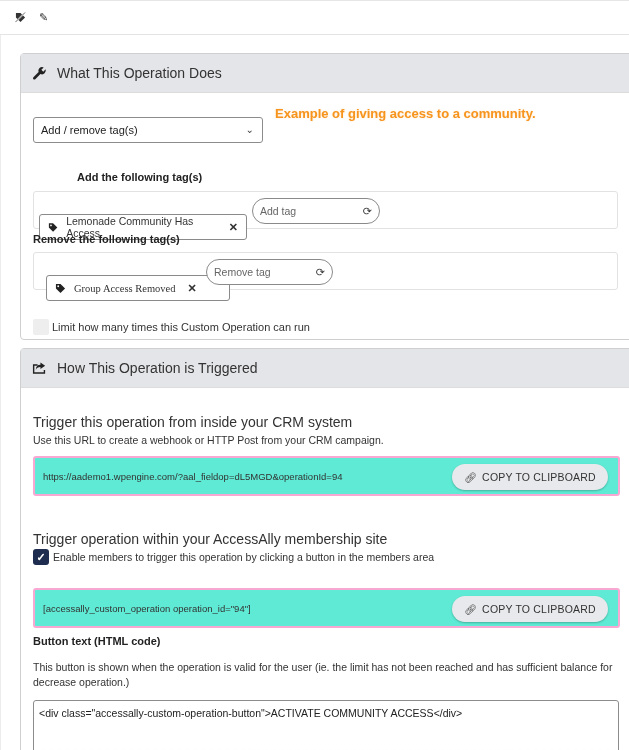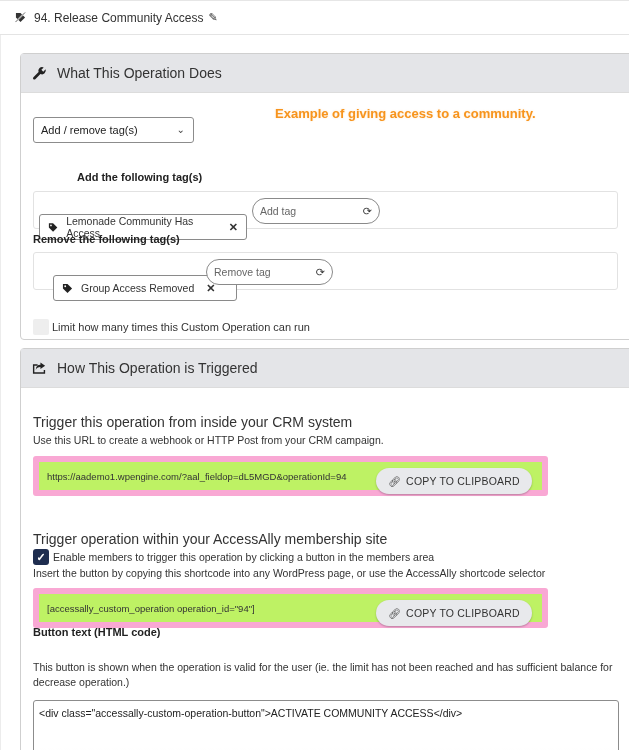--- a/index.html
+++ b/index.html
@@ -27,21 +27,21 @@
     border: 1px solid #cfcfcf; border-radius: 4px; background: #fff;
   }
   .panel-head {
     height: 39px; background: #e4e5e8; border-bottom: 1px solid #dcdcdc;
     display: flex; align-items: center; padding-left: 10px;
     font-size: 14px; color: #333;
   }
   .panel-head .head-icon { width: 16px; height: 16px; margin-right: 10px; display: inline-flex; align-items: center; justify-content: center; }
 
   .select {
-    position: absolute; left: 12px; top: 63px; width: 161px; height: 26px;
+    position: absolute; left: 12px; top: 63px; width: 230px; height: 26px;
     border: 1px solid #8c8c8c; border-radius: 3px; font-size: 11px;
     display: flex; align-items: center; padding-left: 7px; color: #222; background: #fff;
   }
   .select .chev { position: absolute; right: 8px; top: 6px; font-size: 10px; color: #444; }
   .orange-note {
     position: absolute; left: 254px; top: 52px; font-size: 13px; font-weight: bold; color: #f7941d;
     text-shadow: 0 0 2px rgba(247,148,29,0.25);
   }
   .field-label { position: absolute; left: 12px; font-size: 11px; font-weight: bold; color: #222; }
   .tagbox {
@@ -60,56 +60,55 @@
     border: 1px solid #8a8a8a; border-radius: 13px;
     display: flex; align-items: center; padding: 0 7px; font-size: 10.5px; color: #666; background: #fff;
   }
   .taginput .refresh { position: absolute; right: 7px; top: 6px; font-size: 11px; color: #333; }
   .limit { position: absolute; left: 12px; top: 265px; display: flex; align-items: center; font-size: 11px; color: #333; }
   .limit .box { width: 16px; height: 16px; background: #eeeeee; border-radius: 2px; margin-right: 3px; }
 
   .sub-title { position: absolute; left: 12px; font-size: 14px; color: #333; }
   .sub-desc { position: absolute; left: 12px; font-size: 10.5px; color: #333; }
   .codebox {
-    position: absolute; left: 12px; width: 515px; height: 40px;
-    border: 6px solid #f9a8d4; border-radius: 3px; background: #bef264;
+    position: absolute; left: 12px; width: 587px; height: 40px;
+    border: 2px solid #f9a8d4; border-radius: 3px; background: #5eead4;
     display: flex; align-items: center; padding-left: 8px; font-size: 9.5px; color: #333;
   }
   .copy-btn {
     position: absolute; right: 10px; top: 6px; width: 156px; height: 26px;
     background: #e8e9ec; border-radius: 13px; border: none;
     box-shadow: 0 1px 2px rgba(0,0,0,0.25);
     display: flex; align-items: center; justify-content: center;
     font-size: 10.5px; color: #333; font-family: "Liberation Sans", sans-serif; letter-spacing: 0.2px;
   }
   .copy-btn .link-ic { margin-right: 5px; font-size: 10px; }
   .enable { position: absolute; left: 12px; top: 200px; display: flex; align-items: center; font-size: 10.5px; color: #333; }
   .enable .cb {
     width: 16px; height: 16px; background: #1e2d4f; border-radius: 3px; margin-right: 4px;
     display: flex; align-items: center; justify-content: center; color: #fff; font-size: 11px; font-weight: bold;
   }
-  .html-label { position: absolute; left: 12px; top: 277px; font-size: 11px; font-weight: bold; color: #222; }
+  .html-label { position: absolute; left: 12px; top: 286px; font-size: 11px; font-weight: bold; color: #222; }
   .html-desc { position: absolute; left: 12px; top: 311px; width: 590px; font-size: 10.5px; line-height: 15px; color: #333; }
   .textarea {
     position: absolute; left: 12px; top: 351px; width: 586px; height: 80px;
     border: 1px solid #8c8c8c; border-radius: 3px; padding: 6px 5px;
     font-size: 10.5px; color: #222; background: linear-gradient(#fff 60%, #f6f6f6);
     font-family: "Liberation Sans", sans-serif;
   }
 </style>
 </head>
 <body>
 
 <div class="topbar">
   <svg class="op-icon" viewBox="0 0 12 12">
     <path d="M1 1h5l5 5-5 5-5-5z" fill="#333"></path>
     <line x1="0.5" y1="11" x2="11" y2="0.5" stroke="#fff" stroke-width="1.6"></line>
     <line x1="0.5" y1="11" x2="11" y2="0.5" stroke="#333" stroke-width="0.8"></line>
   </svg>
-  <span>94. Release Community Access</span>
   <span class="pencil">✎</span>
 </div>
 <div class="outer-left"></div>
 
 <div class="panel" style="top:53px; height:287px;">
   <div class="panel-head">
     <span class="head-icon">
       <svg width="15" height="15" viewBox="0 0 16 16">
           <path d="M14.5 3.5l-2.5 2.5-2-2 2.5-2.5A4 4 0 0 0 7 6.5L1.5 12a1.4 1.4 0 0 0 2 2L9 8.5a4 4 0 0 0 5.5-5z" fill="#222"></path>
         </svg>
@@ -134,21 +133,21 @@
       <span class="x">✕</span>
     </div>
     <div class="taginput" style="left:218px; width:128px;">
       <span>Add tag</span>
       <span class="refresh">⟳</span>
     </div>
   </div>
 
   <div class="field-label" style="top:179px;">Remove the following tag(s)</div>
   <div class="tagbox" style="top:198px;">
-    <div class="chip" style="left:19px; width:184px;">
+    <div class="chip" style="left:12px; width:184px;font-family:Liberation Serif, serif;">
       <svg class="tag-ic" viewBox="0 0 12 12">
           <path d="M1 6V1h5l5 5-5 5z" fill="#222"></path>
           <circle cx="3.5" cy="3.5" r="1" fill="#fff"></circle>
         </svg>
       <span>Group Access Removed</span>
       <span class="x">✕</span>
     </div>
     <div class="taginput" style="left:172px; width:127px;">
       <span>Remove tag</span>
       <span class="refresh">⟳</span>
@@ -180,21 +179,20 @@
       <span class="link-ic">🔗︎</span>
       <span>COPY TO CLIPBOARD</span>
     </button>
   </div>
 
   <div class="sub-title" style="top:182px;">Trigger operation within your AccessAlly membership site</div>
   <div class="enable">
     <span class="cb">✓</span>
     <span>Enable members to trigger this operation by clicking a button in the members area</span>
   </div>
-  <div class="sub-desc" style="top:218px;">Insert the button by copying this shortcode into any WordPress page, or use the AccessAlly shortcode selector</div>
   <div class="codebox" style="top:239px;">
     <span>[accessally_custom_operation operation_id="94"]</span>
     <button class="copy-btn">
       <span class="link-ic">🔗︎</span>
       <span>COPY TO CLIPBOARD</span>
     </button>
   </div>
 
   <div class="html-label">Button text (HTML code)</div>
   <div class="html-desc">This button is shown when the operation is valid for the user (ie. the limit has not been reached and has sufficient balance for decrease operation.)</div>

